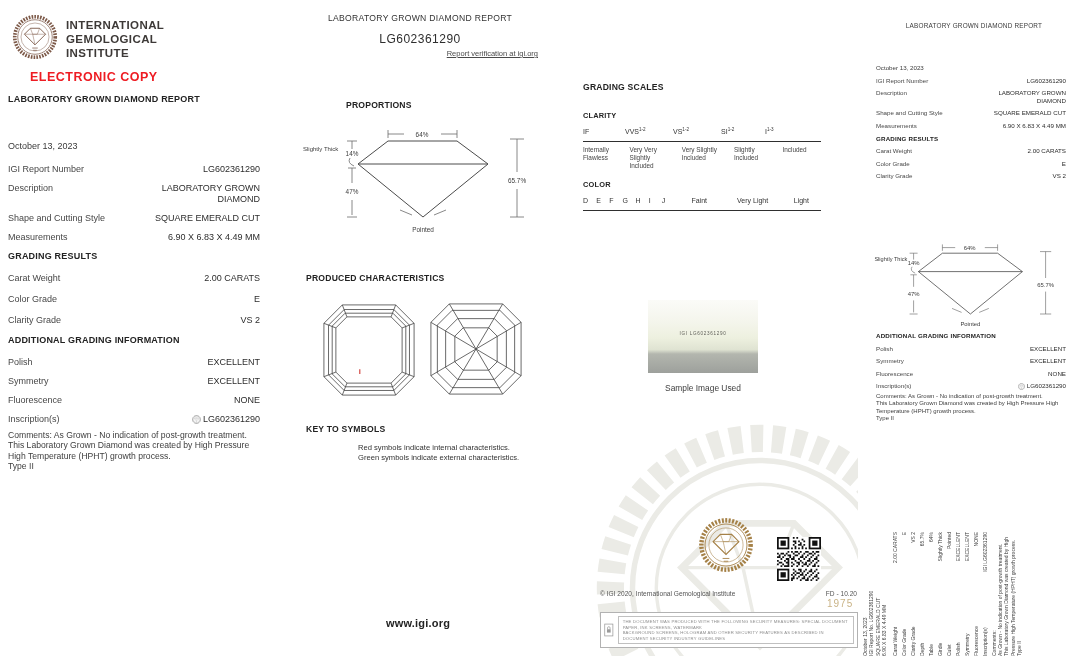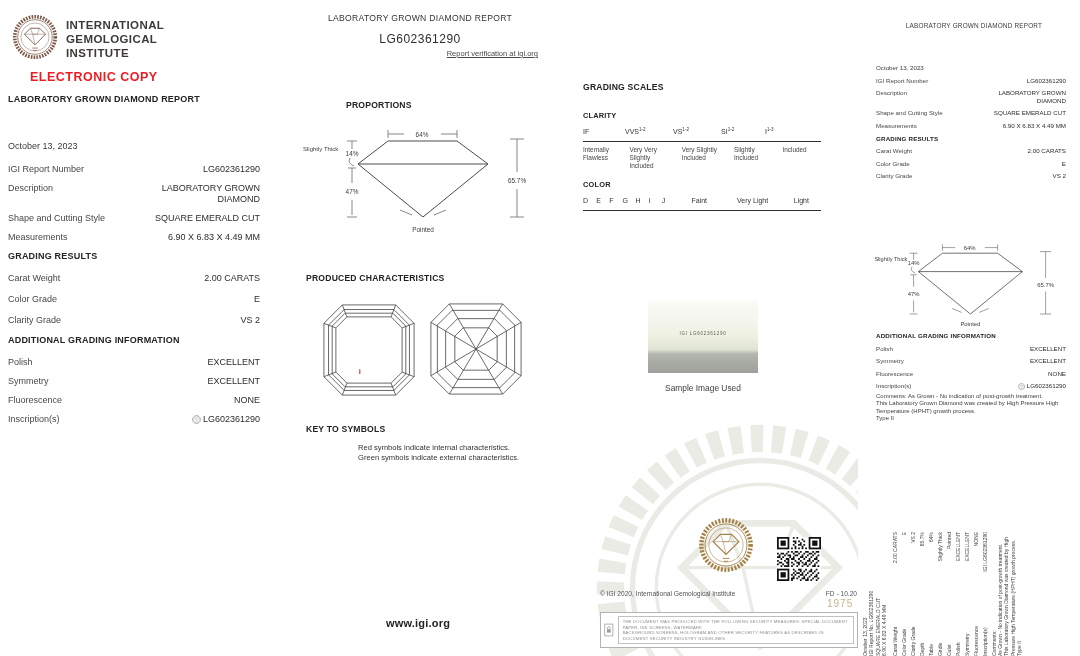--- a/index.html
+++ b/index.html
@@ -125,20 +125,23 @@
     </div>
     <div class="row" style="margin-bottom:5px;">
       <span class="lbl">Inscription(s)</span>
       <span class="insc val">
         <svg width="9" height="9" viewBox="0 0 100 100" style="color:#555">
             <use href="#igi-seal-shape"></use>
           </svg>
         <span>LG602361290</span>
       </span>
     </div>
+    <div class="pre" style="font-size:8.6px;line-height:10.4px;color:#3e3e3e;">Comments: As Grown - No indication of post-growth treatment.
+This Laboratory Grown Diamond was created by High Pressure High Temperature (HPHT) growth process.
+Type II</div>
   </div>
 
   <div class="abs" style="left:302px;top:13px;width:236px;">
     <div class="cp-title">LABORATORY GROWN DIAMOND REPORT</div>
     <div class="cp-num" style="margin-top:9px;">LG602361290</div>
     <div class="cp-ver" style="margin-top:3px;">Report verification at igi.org</div>
   </div>
   <div class="abs h" style="left:306px;top:100px;font-size:8.6px;margin-left:40px;">PROPORTIONS</div>
 
   <svg class="abs" style="left:300px;top:122px;" width="250" height="115" viewBox="0 0 250 115">

